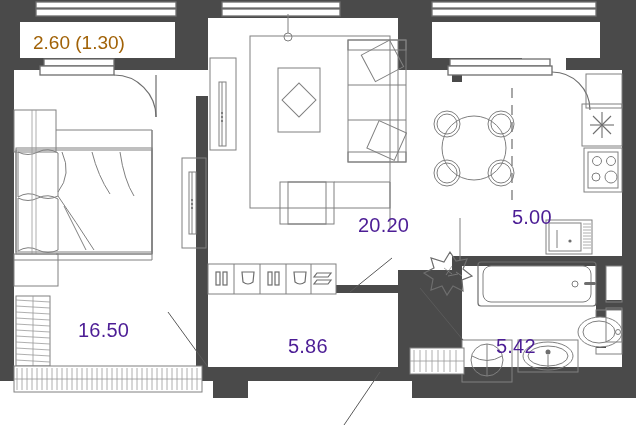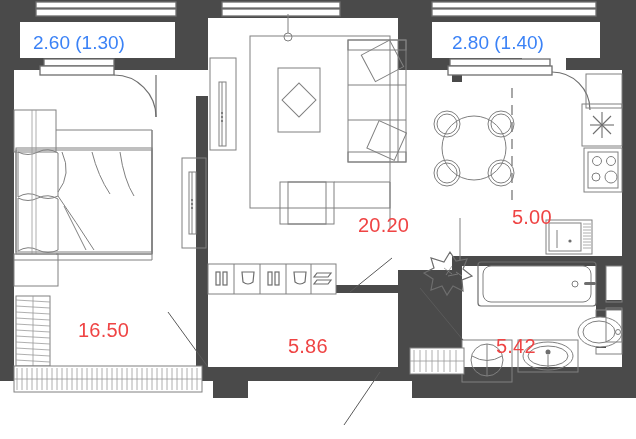--- a/index.html
+++ b/index.html
@@ -25,31 +25,31 @@
     left: 0;
     top: 0;
     width: 636px;
     height: 439px;
   }
   .area-label {
     position: absolute;
     font-family: "Liberation Sans", sans-serif;
     font-size: 20px;
     font-weight: 400;
-    color: #ef4444;
+    color: #4c1d95;
     letter-spacing: 0.2px;
     white-space: nowrap;
     line-height: 1;
   }
   .balcony-label {
     position: absolute;
     font-family: "Liberation Sans", sans-serif;
     font-size: 19px;
     font-weight: 400;
-    color: #3b82f6;
+    color: #a16207;
     white-space: nowrap;
     line-height: 1;
   }
 </style>
 </head>
 <body>
 
 <div id="plan-root">
 
   <svg id="plan-svg" viewBox="0 0 636 439">
@@ -447,21 +447,20 @@
       <line class="ll" x1="168" y1="312" x2="208" y2="367"></line>
       <line class="ll" x1="350" y1="292" x2="392" y2="258"></line>
       <line class="ll" x1="380" y1="372" x2="344" y2="425"></line>
       <line class="ll" x1="463" y1="340" x2="420" y2="288"></line>
     </g>
 
   </svg>
 
   <div class="balcony-label" style="left:33px; top:33px;">2.60 (1.30)</div>
 
-  <div class="balcony-label" style="left:452px; top:33px;">2.80 (1.40)</div>
 
   <div class="area-label" style="left:358px; top:215px;">20.20</div>
 
   <div class="area-label" style="left:78px; top:320px;">16.50</div>
 
   <div class="area-label" style="left:288px; top:336px;">5.86</div>
 
   <div class="area-label" style="left:496px; top:336px;">5.42</div>
 
   <div class="area-label" style="left:512px; top:207px;">5.00</div>

